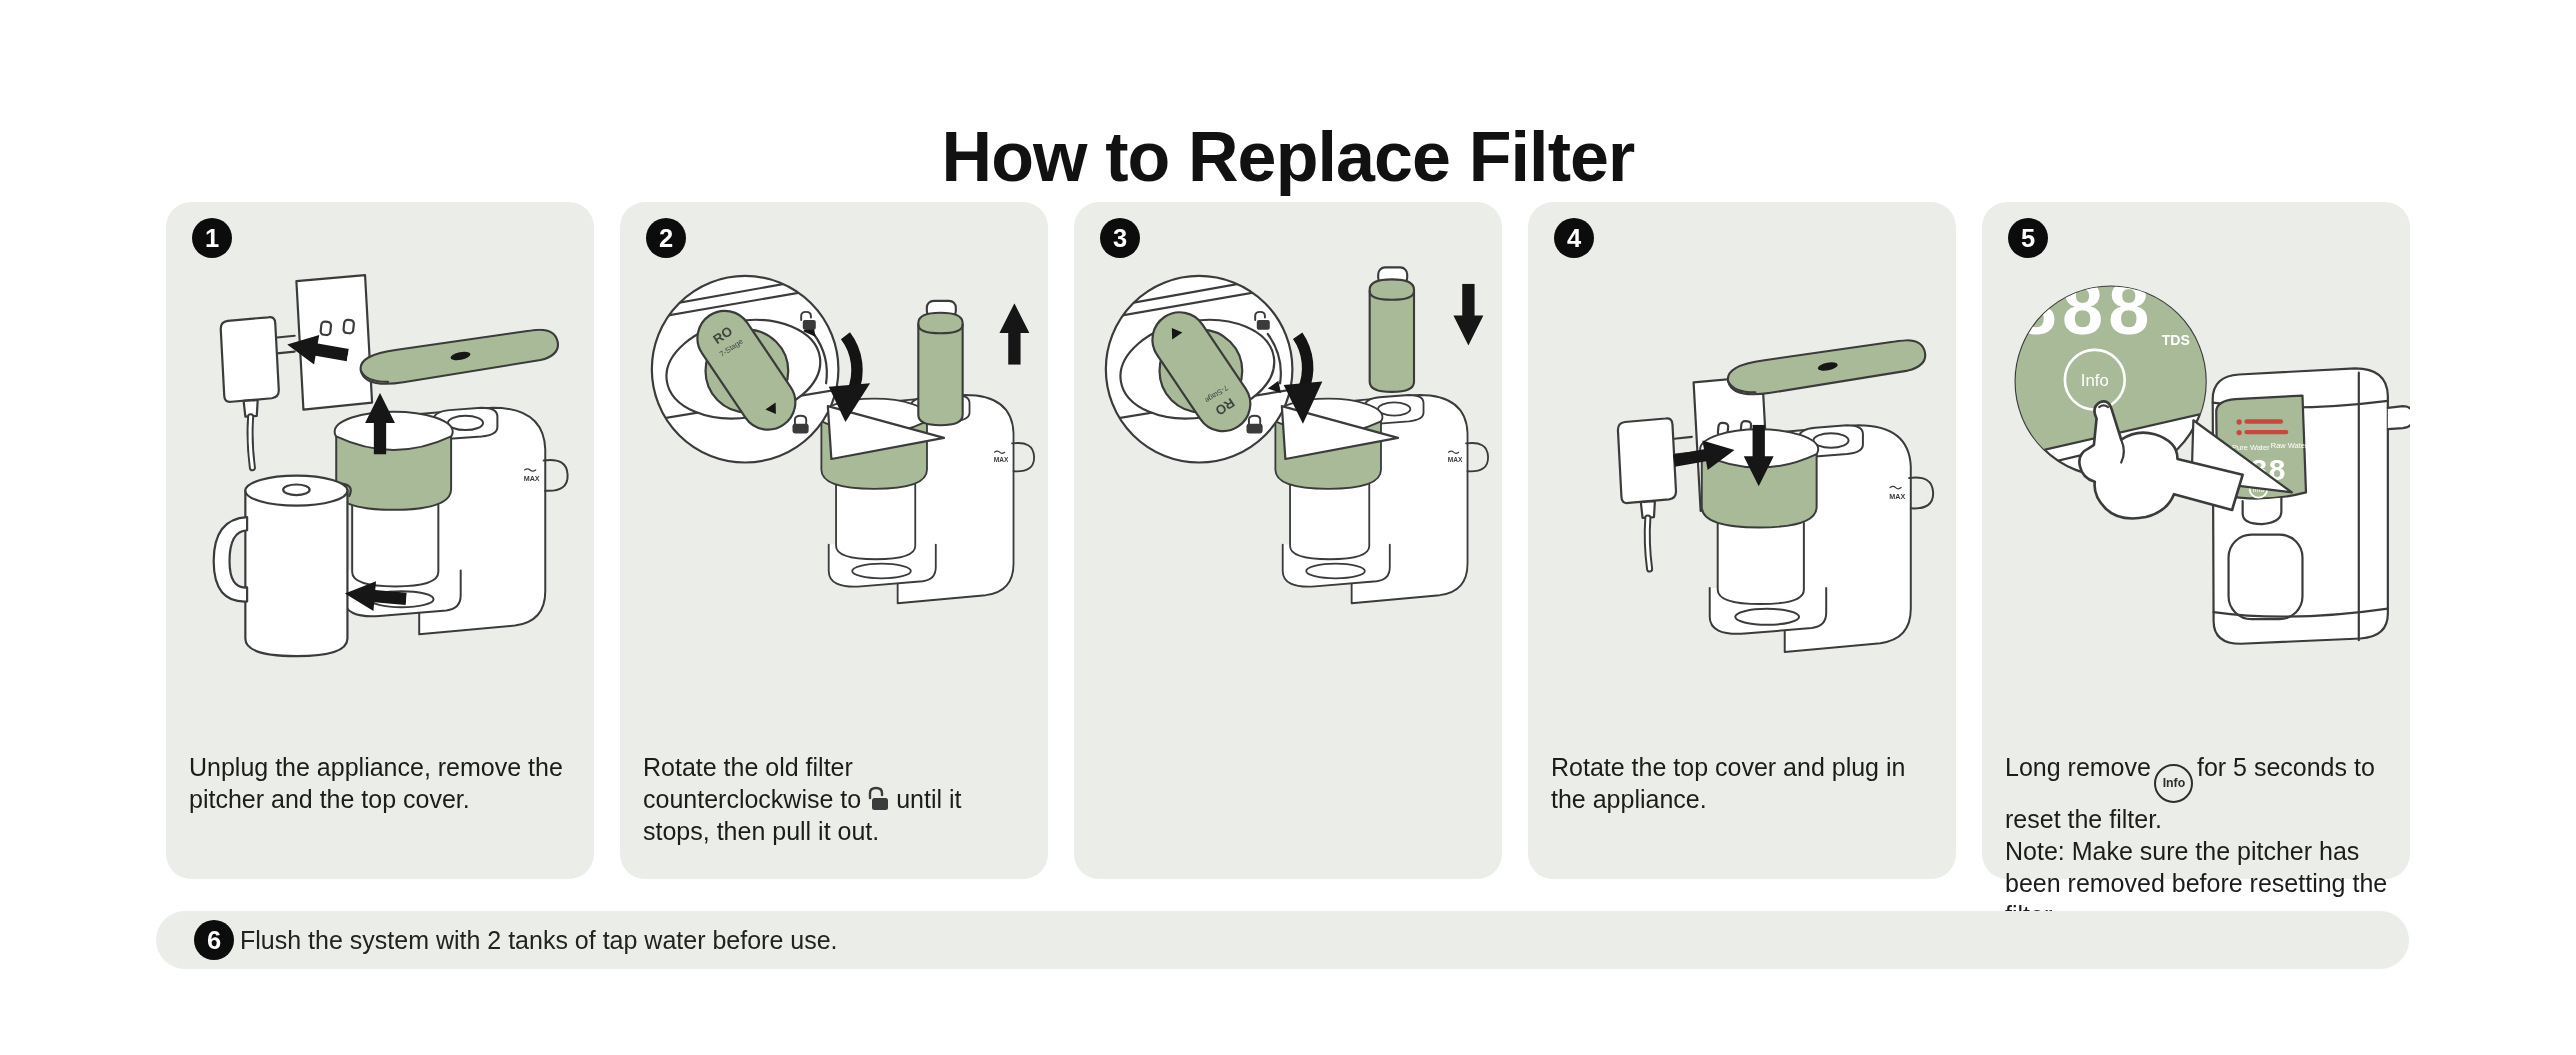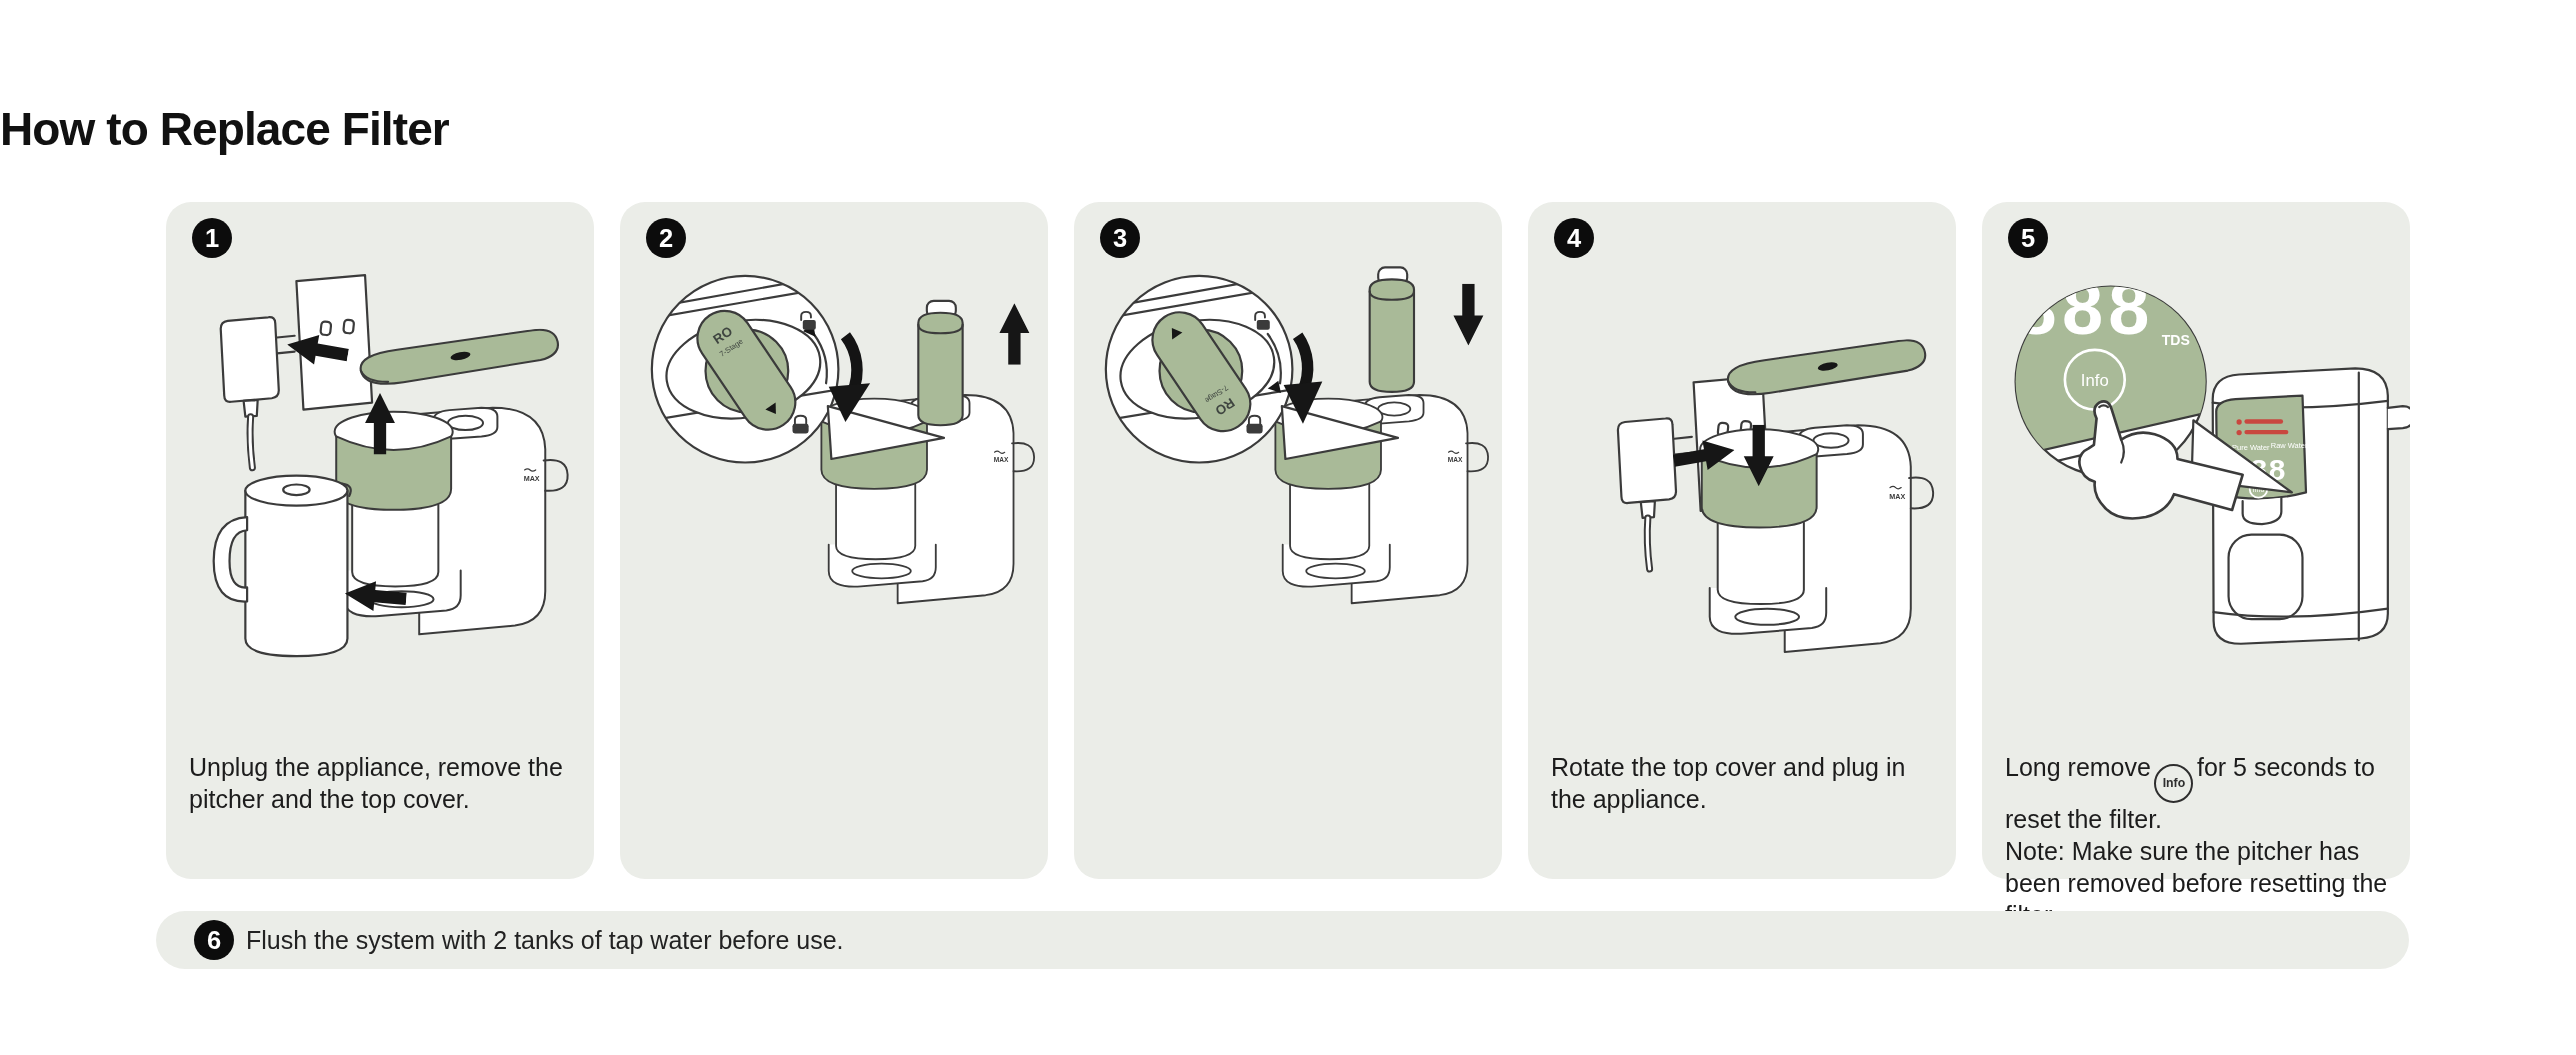--- a/index.html
+++ b/index.html
@@ -4,21 +4,21 @@
 <style>
   html,body { margin:0; padding:0; }
   body {
     width:2576px; height:1056px; position:relative;
     background:#ffffff; color:#1c1c1c;
     font-family:"Liberation Sans", sans-serif;
     overflow:hidden;
   }
   .title {
     position:absolute; top:74px; left:0; width:100%;
-    text-align:left; font-size:46px; font-weight:700;
+    text-align:center; font-size:70px; font-weight:700;
     letter-spacing:-0.9px; line-height:1.05; color:#111;
   }
   .cards { position:absolute; left:166px; top:202px; display:flex; gap:26px; }
   .card {
     position:relative; width:428px; height:677px;
     background:#ebede8; border-radius:25px;
   }
   .badge {
     position:absolute; left:26px; top:16px; width:40px; height:40px;
     border-radius:50%; background:#0c0c0c; color:#fff;
@@ -43,21 +43,21 @@
     position:absolute; left:156px; top:911px; width:2253px; height:58px;
     background:#ebede8; border-radius:29px;
     display:flex; align-items:center;
   }
   .bottom-bar .badge-inline {
     margin-left:38px; width:40px; height:40px; flex:0 0 auto;
     border-radius:50%; background:#0c0c0c; color:#fff;
     display:flex; align-items:center; justify-content:center;
     font-size:25.5px; font-weight:700;
   }
-  .bottom-text { margin-left:12px; font-size:25px; color:#222; }
+  .bottom-text { margin-left:6px; font-size:25px; color:#222; }
 
   
   .s-white { fill:#ffffff; stroke:#3b3b3b; stroke-width:2.5; stroke-linejoin:round; stroke-linecap:round; }
   .s-green { fill:#a9ba98; stroke:#3b3b3b; stroke-width:2.5; stroke-linejoin:round; stroke-linecap:round; }
   .s-line  { fill:none;    stroke:#3b3b3b; stroke-width:2.5; stroke-linejoin:round; stroke-linecap:round; }
   .s-dark  { fill:#161616; stroke:none; }
   .cord-out{ fill:none; stroke:#3b3b3b; stroke-width:8; stroke-linecap:round; }
   .cord-in { fill:none; stroke:#ffffff; stroke-width:3.5; stroke-linecap:round; }
   .knob-t1 { font-size:15px; font-weight:700; fill:#3f4540; }
   .knob-t2 { font-size:8.5px; fill:#3f4540; }
@@ -202,20 +202,23 @@
       <path class="s-line" d="M220 150 A76 76 0 0 1 234 206"></path>
       <path class="s-dark" d="M222 153 L208 147 L219 136 Z"></path>
       <path class="bold-arc" d="M256 152 A64 64 0 0 1 264 216"></path>
       <path class="s-dark" d="M284 206 L256 250 L237 210 Z"></path>
       <use href="#lockOpen" x="202" y="122" width="24" height="26"></use>
       <use href="#lockClosed" x="194" y="240" width="22" height="26"></use>
       <g transform="translate(448,150) rotate(-90)">
         <use href="#arrow" x="-35" y="-18" width="70" height="36"></use>
       </g>
     </svg>
+    <p class="step-text"><span>Rotate the old filter counterclockwise to</span><svg class="lock-inline" width="28" height="26" viewBox="0 0 26 26">
+          <use href="#lockOpen" width="26" height="26"></use>
+        </svg><span>until it stops, then pull it out.</span></p>
   </div>
 
   <div class="card">
     <div class="badge">3</div>
     <svg class="illus" viewBox="0 0 486 600">
       <use href="#machine34" x="222" y="196" width="250" height="275"></use>
       <use href="#filterCart" x="330" y="72" width="62" height="148"></use>
       <circle class="s-white" cx="142" cy="190" r="106"></circle>
       <path class="s-white" d="M236 232 L368 268 L240 292 Z"></path>
       <clipPath id="mclip3">

